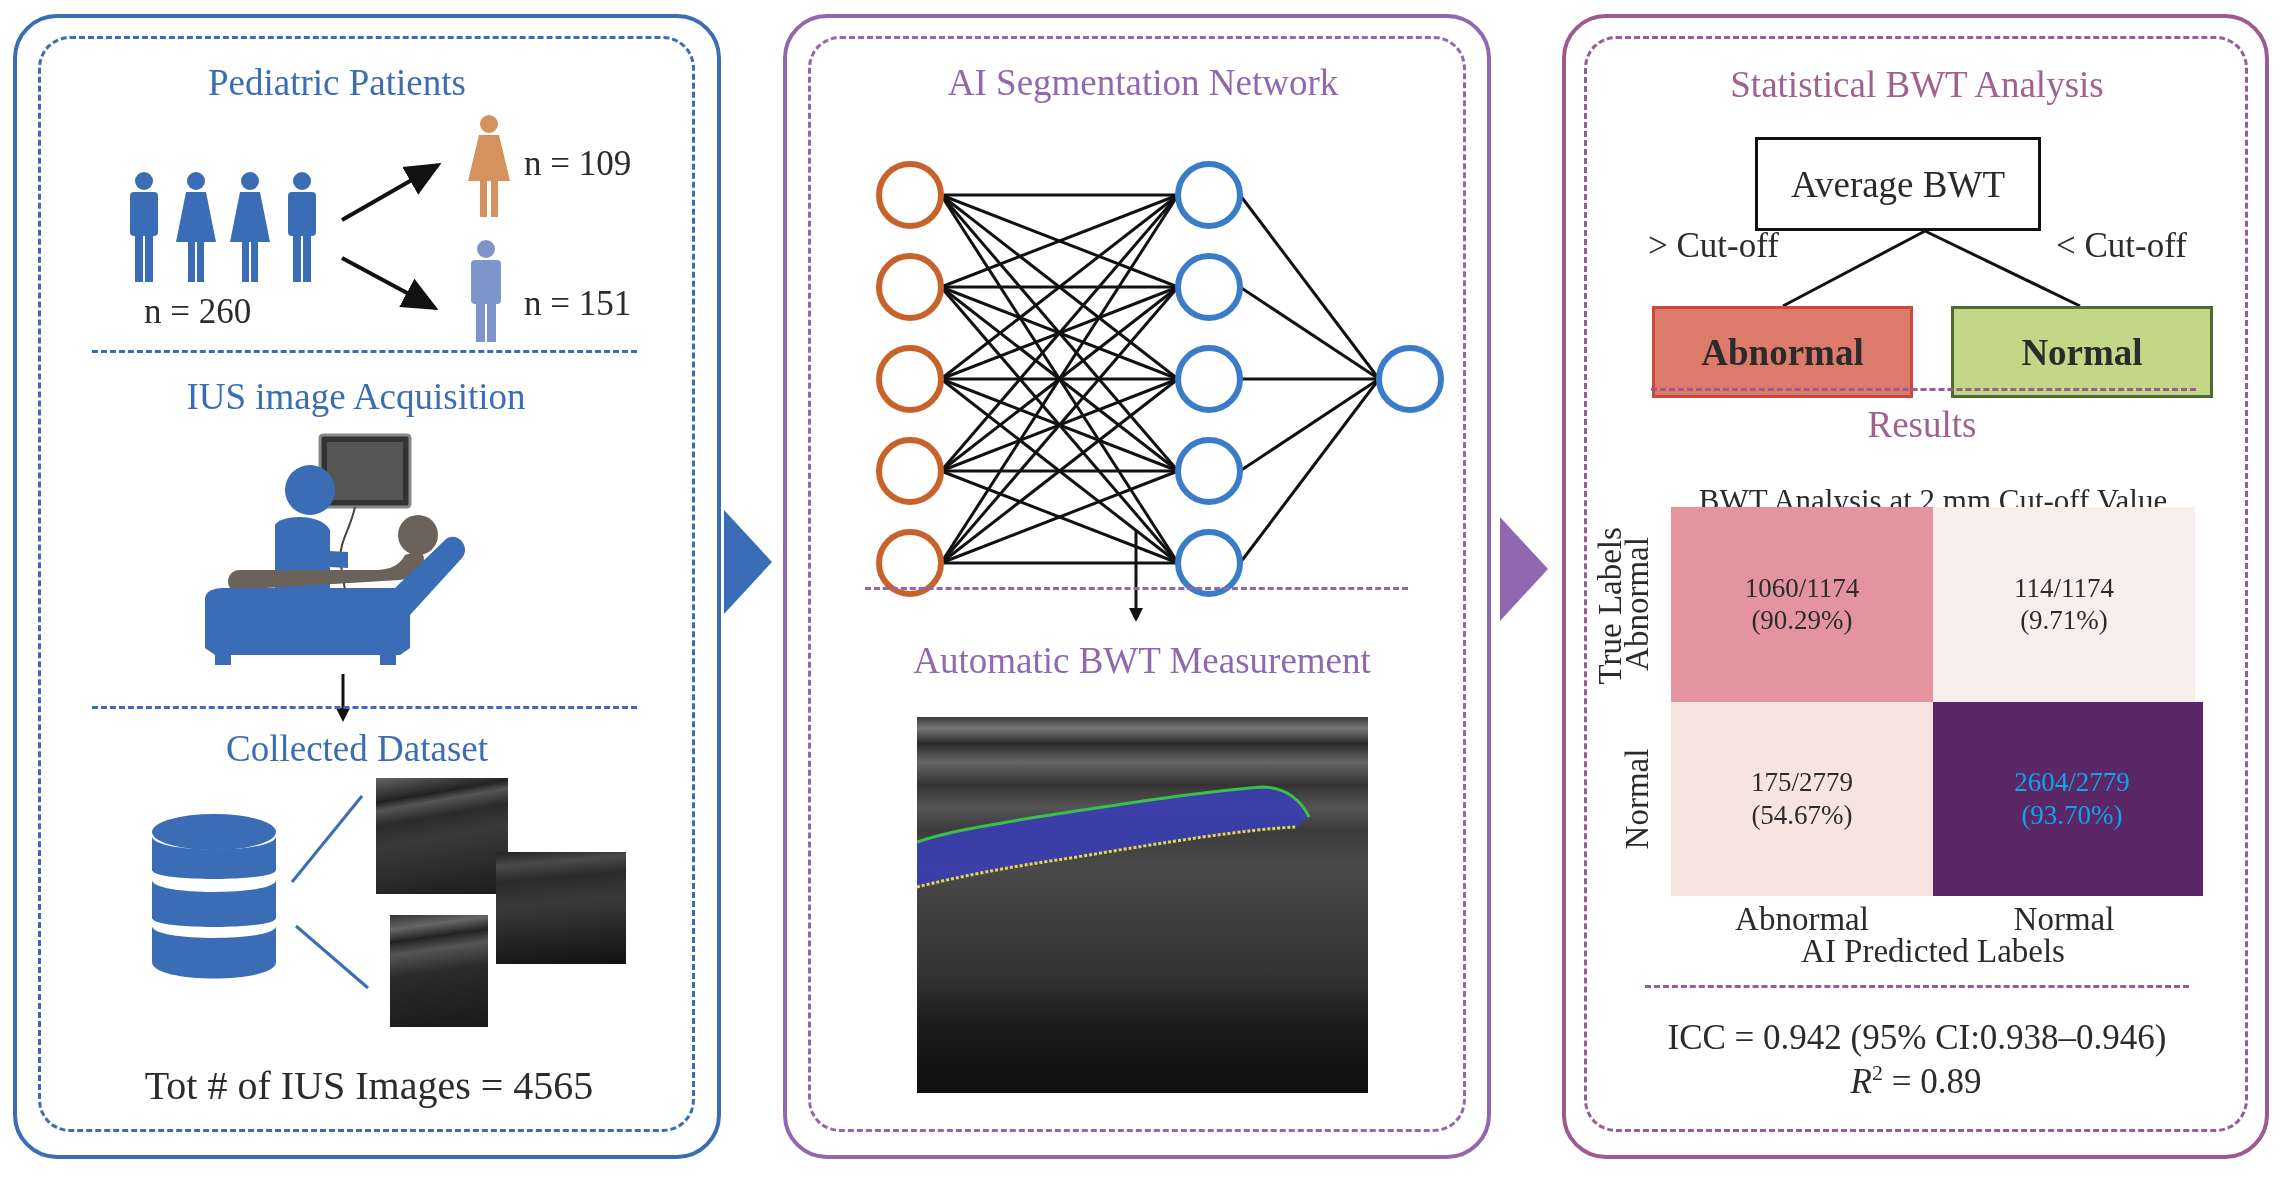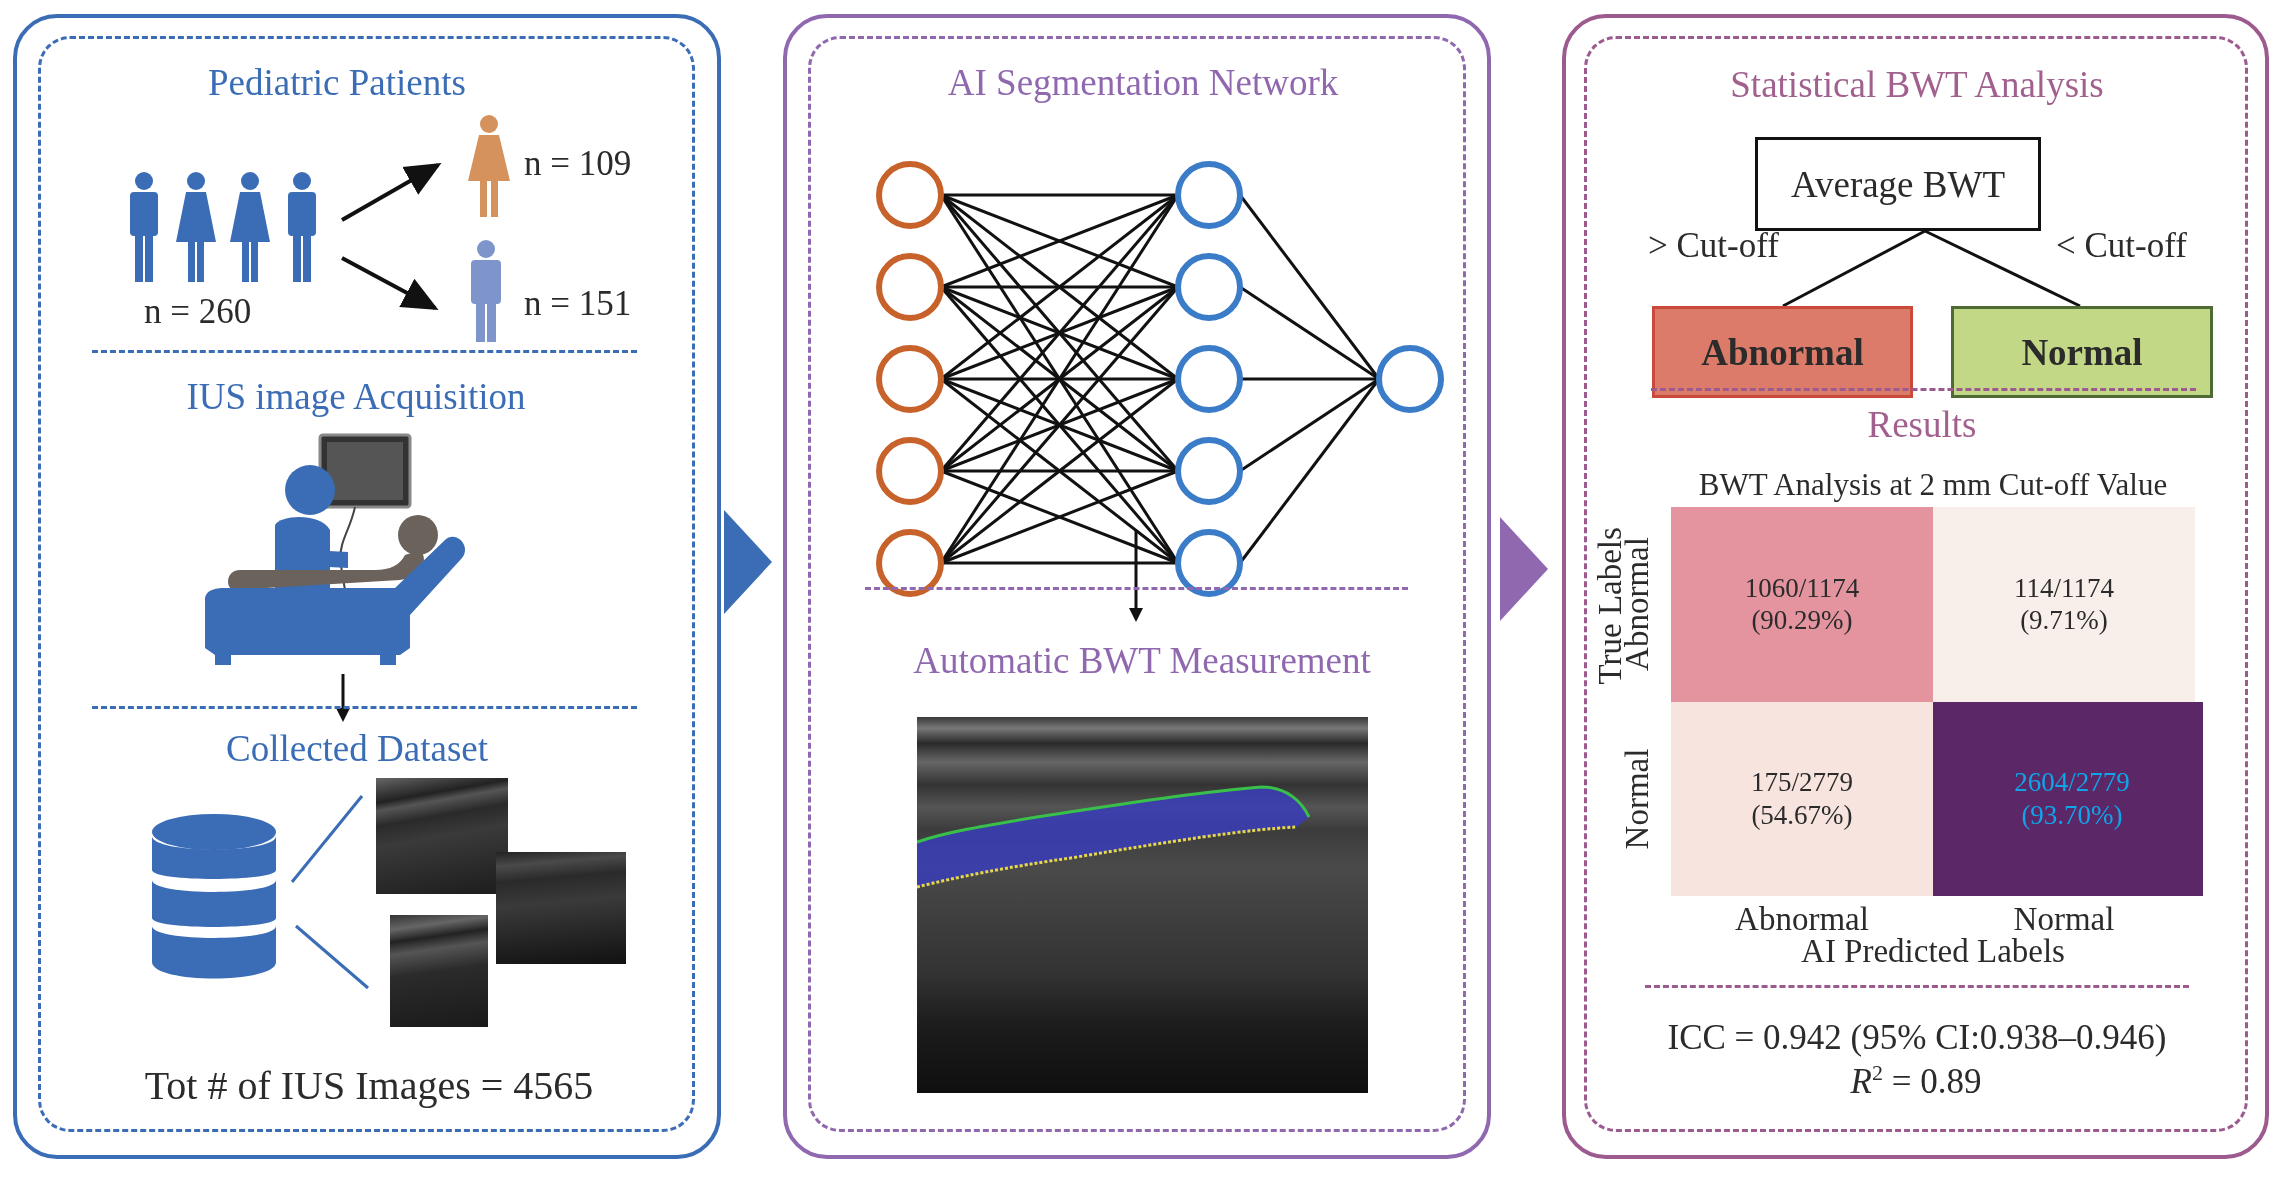--- a/index.html
+++ b/index.html
@@ -229,21 +229,21 @@
   <span>Abnormal</span>
 </div>
 <div class="tree-box dark" style="left:1951px;top:306px;width:262px;height:92px;border:3px solid #4f6b35;background:#c2d886;font-weight:bold;">
   <span>Normal</span>
 </div>
 
 <div class="hdash" style="left:1651px;top:388px;width:545px;border-top:3px dashed #9c5a8e;"></div>
 
 <div class="txt heading magenta center" style="left:1922px;top:406px;">Results</div>
 
-<div class="txt dark center" style="left:1933px;top:469px;font-size:31px;">BWT Analysis at 2 mm Cut-off Value</div>
+<div class="txt dark center" style="left:1933px;top:485px;font-size:31px;">BWT Analysis at 2 mm Cut-off Value</div>
 <div id="heatmap" style="position:absolute;left:1671px;top:507px;width:524px;height:389px;">
     <div class="hm-cell" style="left: 0px; top: 0px; width: 262px; height: 194.5px; background: rgb(227, 148, 159); color: rgb(43, 43, 43);">
       <span>1060/1174</span>
       <span>(90.29%)</span>
     </div>
     <div class="hm-cell" style="left: 262px; top: 0px; width: 262px; height: 194.5px; background: rgb(248, 239, 234); color: rgb(43, 43, 43);">
       <span>114/1174</span>
       <span>(9.71%)</span>
     </div>
     <div class="hm-cell" style="left: 0px; top: 194.5px; width: 262px; height: 194.5px; background: rgb(247, 228, 223); color: rgb(43, 43, 43);">

